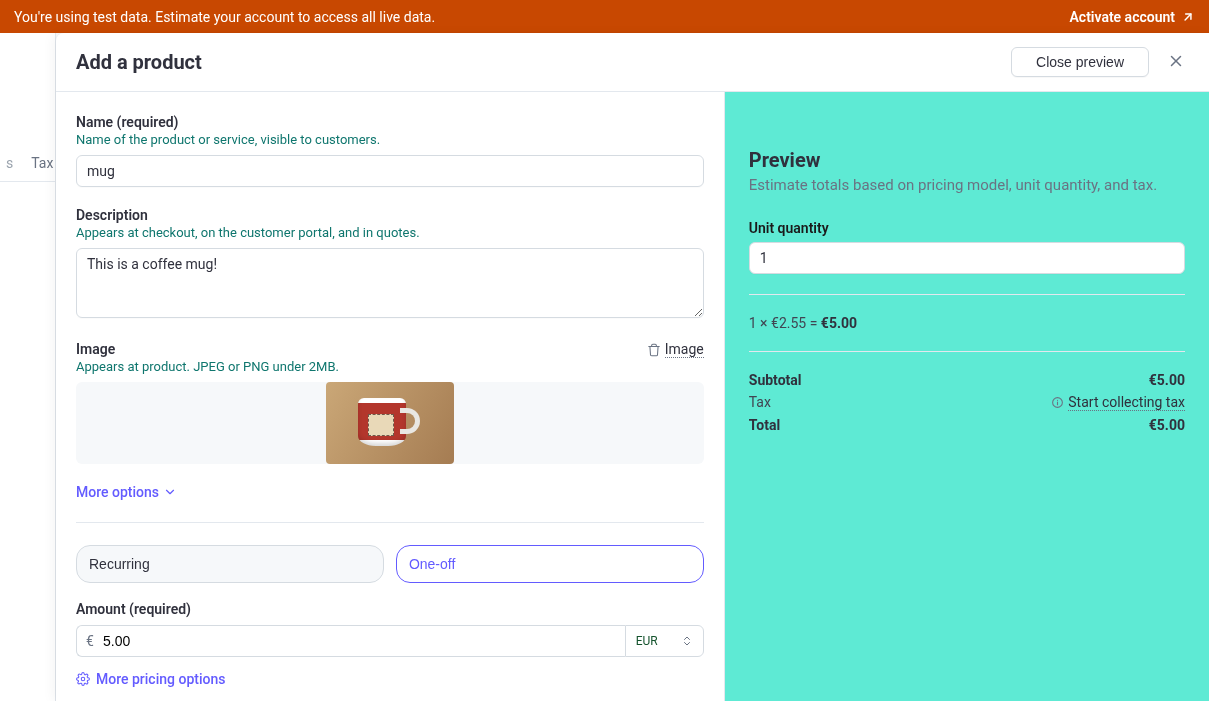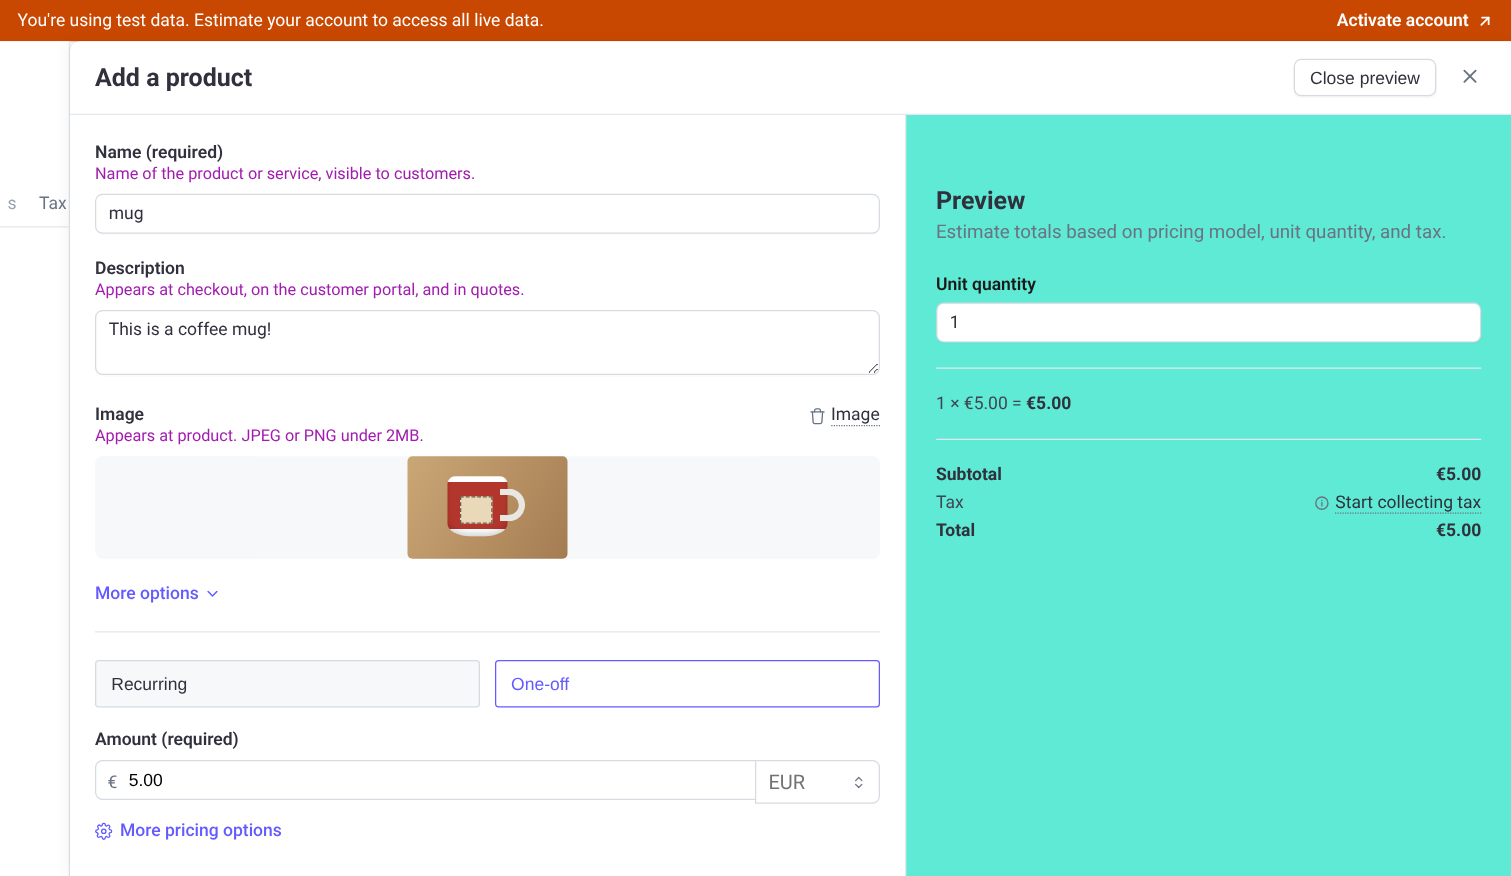--- a/index.html
+++ b/index.html
@@ -55,48 +55,48 @@
   }
   .modal-header {
     display: flex; align-items: center; justify-content: space-between;
     padding: 14px 20px;
     border-bottom: 1px solid #e3e8ee;
   }
   .modal-title { font-size: 20px; font-weight: 700; color: #30313d; }
   .header-actions { display:flex; align-items:center; gap: 14px; }
   .btn {
     background: #fff; border: 1px solid #d5dbe1; color: #30313d;
-    padding: 6px 12px; border-radius: 6px; font-size: 14px; font-weight: 500;
+    padding: 6px 24px; border-radius: 6px; font-size: 14px; font-weight: 500;
     cursor: pointer;
     box-shadow: 0 1px 1px rgba(0,0,0,0.03);
   }
   .icon-btn { background:none; border:none; cursor:pointer; color:#6a7383; padding:4px; }
   .icon-btn svg { width:18px; height:18px; stroke:#6a7383; }
 
   .modal-body {
     flex: 1; display: flex; overflow: hidden; justify-content: center;
   }
   .form-col {
     flex: 1.18; overflow-y: auto; padding: 22px 20px;
     border-right: 1px solid #e3e8ee;
   }
   .preview-col {
     flex: 0.82; background: #5eead4; padding: 56px 24px 24px 24px;
   }
 
   .field { margin-bottom: 20px; }
   .field-label { font-weight: 600; font-size: 14px; color: #30313d; margin-bottom: 2px; }
-  .field-hint { font-size: 13px; color: #a21caf; margin-bottom: 8px; }
+  .field-hint { font-size: 13px; color: #0f766e; margin-bottom: 8px; }
   .text-input, .textarea, .qty-input {
     width: 100%; border: 1px solid #d5dbe1; border-radius: 6px;
     padding: 7px 10px; font-size: 14px; color: #30313d;
     font-family: inherit; background:#fff;
     box-shadow: 0 1px 1px rgba(0,0,0,0.02);
   }
-  .textarea { resize: vertical; height: 52px; }
+  .textarea { resize: vertical; height: 70px; }
 
   .image-header { display:flex; justify-content:space-between; align-items:flex-start; }
   .remove-link { display:flex; align-items:center; gap:4px; color:#30313d; font-size:14px; cursor:pointer; }
   .remove-link span { border-bottom: 1px dotted #6a7383; }
   .remove-link svg { width:14px; height:14px; stroke:#6a7383; fill:none; }
 
   .image-well {
     background: #f6f8fa; border-radius: 6px; height: 82px;
     display:flex; align-items:center; justify-content:center;
   }
@@ -128,40 +128,40 @@
     color:#635bff; font-weight:500; font-size:14px; cursor:pointer;
     display:flex; align-items:center; gap:4px; margin-bottom: 22px;
   }
   .more-options svg { width:14px; height:14px; stroke:#635bff; fill:none; }
 
   hr.sep { border:none; border-top:1px solid #e3e8ee; margin: 0 0 22px 0; }
 
   .seg { display:flex; gap:12px; margin-bottom: 18px; }
   .seg button {
     flex:1; text-align:left; padding: 10px 12px; font-size:14px; font-weight:500;
-    border-radius:3px; cursor:pointer; background:#fff;
+    border-radius:14px; cursor:pointer; background:#fff;
   }
   .seg .inactive { border:1px solid #d5dbe1; background:#f6f8fa; color:#30313d; }
   .seg .active { border:1.5px solid #635bff; color:#635bff; background:#fff; }
 
   .amount-row { display:flex; }
   .amount-input-wrap {
     position:relative; flex:1;
   }
   .amount-input-wrap .sym {
     position:absolute; left:10px; top:50%; transform:translateY(-50%); color:#6a7383; font-size:14px;
   }
   .amount-input {
     width:100%; border:1px solid #d5dbe1; border-right:none;
     border-radius: 6px 0 0 6px; padding:7px 10px 7px 26px; font-size:14px;
   }
   .currency-select {
     display:flex; align-items:center; justify-content:space-between;
     border:1px solid #d5dbe1; border-radius: 0 6px 6px 0;
-    padding: 7px 10px; width: 100px; font-size:16px; color:#737373; background:#fff; cursor:pointer;
+    padding: 7px 10px; width: 79px; font-size:12px; color:#14532d; background:#fff; cursor:pointer;
   }
   .currency-select svg { width:12px; height:12px; stroke:#6a7383; fill:none; }
 
   .more-pricing {
     color:#635bff; font-weight:500; font-size:14px; cursor:pointer;
     display:flex; align-items:center; gap:6px; margin-top: 14px;
   }
   .more-pricing svg { width:14px; height:14px; stroke:#635bff; fill:none; }
 
   
@@ -299,21 +299,21 @@
     <div class="preview-col">
       <div class="preview-title">Preview</div>
       <div class="preview-sub">Estimate totals based on pricing model, unit quantity, and tax.</div>
 
       <div class="qty-label">Unit quantity</div>
       <input class="qty-input" value="1" style="">
 
       <hr class="preview-sep">
 
       <div class="calc-line">
-        <span>1 × €5.00 = </span><b>€5.00</b>
+        <span>1 × €2.55 = </span><b>€5.00</b>
       </div>
 
       <hr class="preview-sep">
 
       <div class="totals">
         <div class="row bold">
           <span>Subtotal</span>
           <span>€5.00</span>
         </div>
         <div class="row">

